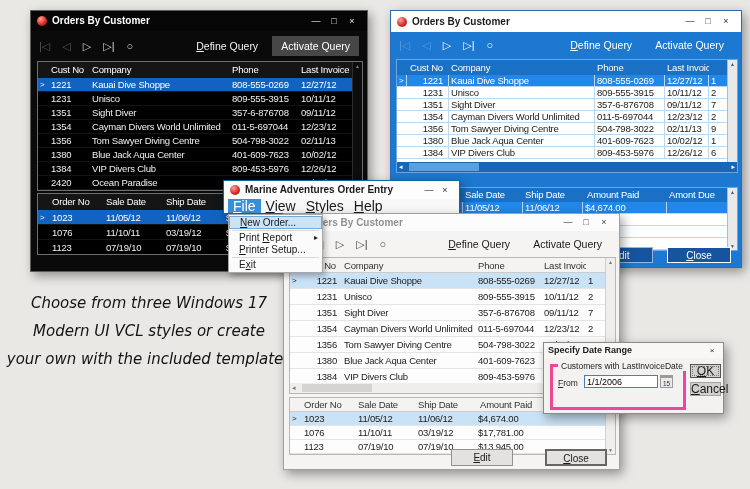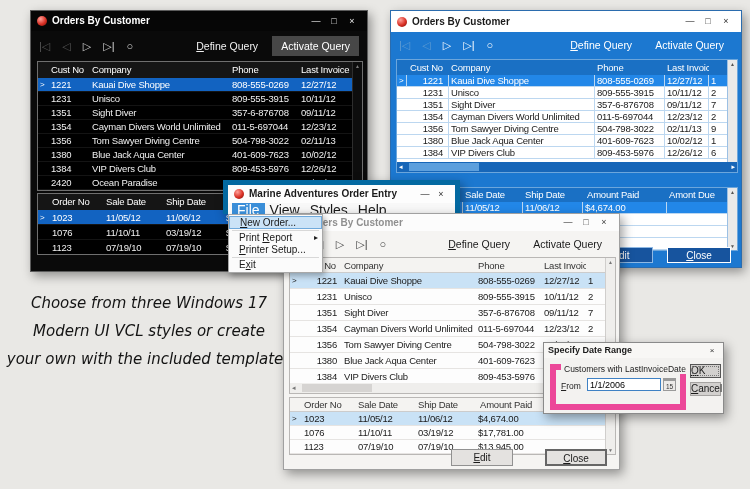--- a/index.html
+++ b/index.html
@@ -84,21 +84,21 @@
 .wb .cust .c4{width:44px}
 .wb .cust .c5{width:20px}
 .wb .vsb{background:#e9e9e9;color:#555;border-left:1px solid #9cc0e4}
 .wb .hsb{background:#1766b8;color:#fff}
 .wb .hsb .thumb{background:#5c9fdd}
 .wb .btnrow{position:absolute;right:10px;bottom:4px;display:flex;gap:14px}
 .wb .pbtn{width:64px;height:16px;line-height:15px;text-align:center;font-size:10px;color:#fff;background:#17549e;border:1px solid #8fb9e4}
 .wb .pbtn.def{border:1px solid #fff;box-shadow:0 0 0 1px #17549e inset}
 
 
-.wm{left:223px;top:180px;width:237px;height:34px;background:#fbfbfb;border:5px solid #0369a1;z-index:20}
+.wm{left:223px;top:180px;width:237px;height:34px;background:#fbfbfb;border:1px solid #0369a1;z-index:20}
 .wm .tbar{height:18px;line-height:18px;background:#fdfdfd}
 .wm .ttl{color:#1a1a1a}
 .wm .wc span{color:#333;width:16px}
 .menubar{display:flex;height:14px;line-height:14px;font-size:14px;padding-left:4px;background:#f8f8f8}
 .menubar .mi{padding:0 5px;color:#1a1a1a}
 .menubar .mi.sel{background:#3a8ed8;color:#fff}
 
 .dd{position:absolute;left:228px;top:214px;width:95px;height:59px;background:#fbfbfb;border:1px solid #a8a8a8;z-index:40;box-shadow:2px 3px 6px rgba(0,0,0,.3);font-size:10px;padding-top:1px}
 .dd .it{height:12px;line-height:12px;padding:0 4px 0 10px;display:flex;color:#1a1a1a}
 .dd .it.sel{background:#cbe3f7;border:1px solid #70aadc;height:13px;line-height:11px}
@@ -141,28 +141,28 @@
 .ord .c2{width:60px}
 .ord .c3{width:60px}
 .ord .c4{width:84px}
 .ord .c5{width:56px}
 
 
 .dlg{left:543px;top:342px;width:181px;height:72px;background:#f3f2f0;border:1px solid #8a8a8a;z-index:50;font-size:8.5px}
 .dlg .tbar{height:15px;line-height:15px;background:#f8f7f5;padding:0 4px}
 .dlg .ttl{font-size:9px}
 .dlg .wc span{width:14px;font-size:8px;color:#333}
-.grp{position:absolute;left:6px;top:21px;width:136px;height:46px;border:6px solid #ec4899}
+.grp{position:absolute;left:6px;top:21px;width:136px;height:46px;border:3px solid #ec4899}
 .grp .lbl{position:absolute;top:-6px;left:5px;background:#f3f2f0;padding:0 3px;white-space:nowrap;color:#222}
 .frow{position:absolute;left:5px;display:flex;align-items:flex-end}
 .frow label{width:26px;color:#222}
 .frow input{width:74px;height:13px;font-size:9px;font-family:"Liberation Sans",sans-serif;border:1px solid #8a8a8a;padding:0 2px;background:#fff}
 .frow input.foc{border:1px solid #3f81c4}
 .calbtn{width:13px;height:13px;margin-left:2px;border:1px solid #9a9a9a;background:#eceae8;font-size:6.5px;line-height:11px;text-align:center;color:#333;border-top:3px solid #9a9a9a}
-.dbtn{position:absolute;left:146px;width:31px;height:14px;line-height:12px;background:#d2d0ce;font-size:10px;color:#1a1a1a}
+.dbtn{position:absolute;left:146px;width:31px;height:14px;line-height:12px;text-align:center;background:#d2d0ce;font-size:12px;color:#1a1a1a}
 .dbtn.ok{top:21px;border:1px solid #555;outline:1px dotted #777;outline-offset:-3px}
 .dbtn.cancel{top:39px;border:1px solid #a5a3a1}
 
 
 .caption{position:absolute;left:5px;top:289px;width:288px;text-align:center;font-family:"DejaVu Sans",sans-serif;font-style:italic;font-size:15px;line-height:28px;color:#141414;z-index:5}
 </style>
 </head>
 <body>
 
 <div class="win wd">

